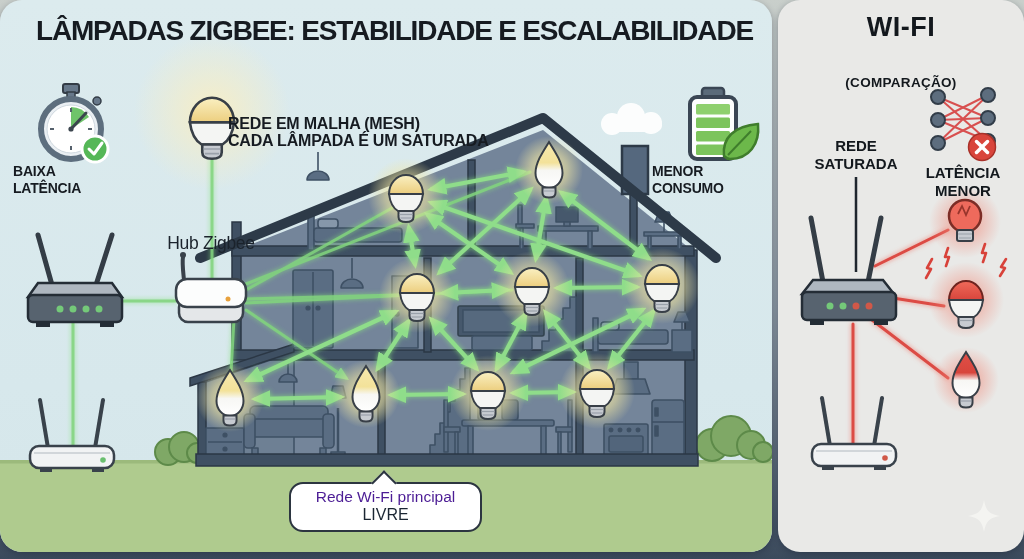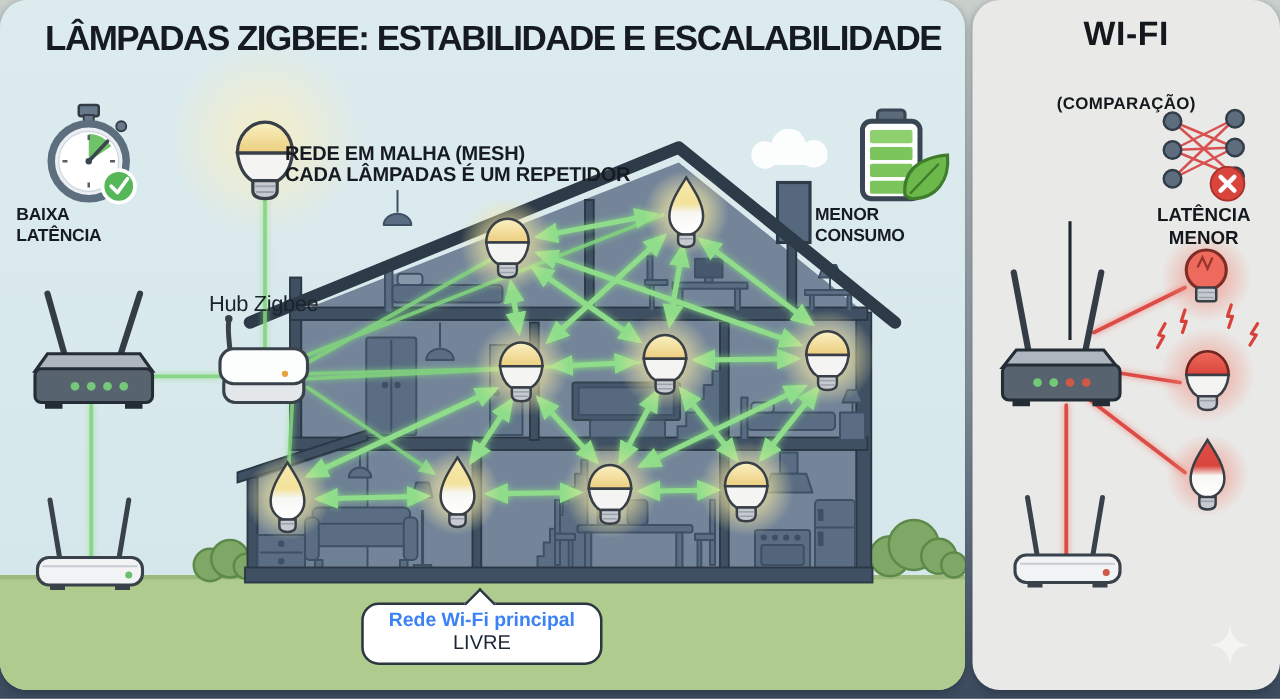--- a/index.html
+++ b/index.html
@@ -25,21 +25,21 @@
   .bubble{
     position:absolute;left:289px;top:482px;width:193px;height:50px;
     background:#ffffff;border:2.5px solid #2c3540;border-radius:14px;
     text-align:center;box-sizing:border-box;
   }
   .bubble .ptr{
     position:absolute;left:84px;top:-10px;width:16px;height:16px;background:#fff;
     border-left:2.5px solid #2c3540;border-top:2.5px solid #2c3540;
     transform:rotate(45deg);
   }
-  .bubble .l1{font-size:15.5px;font-weight:700;color:#3b82f6;margin-top:4px;position:relative;text-align:center;}
+  .bubble .l1{font-size:15.5px;font-weight:400;color:#4c1d95;margin-top:4px;position:relative;text-align:center;}
   .bubble .l2{font-size:16px;font-weight:400;color:#1b2633;position:relative;}
 </style>
 </head>
 <body>
 
 <div class="stage">
 
   <div class="card card-left">
     <svg width="772" height="552" viewBox="0 0 772 552">
       <defs>
@@ -305,21 +305,21 @@
         <path d="M184,280 C183,270 182,263 183,257" fill="none" stroke="#39424b" stroke-width="4" stroke-linecap="round"></path>
         <circle cx="183" cy="255" r="3" fill="#39424b"></circle>
         <rect x="179" y="298" width="64" height="24" rx="9" fill="#e4e7e9" stroke="#39424b" stroke-width="2.5"></rect>
         <rect x="176" y="279" width="70" height="28" rx="11" fill="#fcfdfd" stroke="#39424b" stroke-width="2.5"></rect>
         <circle cx="228" cy="299" r="2.5" fill="#e8a13c"></circle>
       </g>
     </svg>
 
     <div class="txt ttl" style="left:36px;top:16px;width:710px;">LÂMPADAS ZIGBEE: ESTABILIDADE E ESCALABILIDADE</div>
     <div class="txt sub" style="left:228px;top:79px;width:300px;">REDE EM MALHA (MESH)</div>
-    <div class="txt sub" style="left:228px;top:96px;width:300px;">CADA LÂMPADAS É UM REPETIDOR</div>
+    <div class="txt sub" style="left:228px;top:96px;width:300px;">CADA LÂMPADA É UM SATURADA</div>
     <div class="txt badge" style="left:13px;top:163px;width:120px;">
       <div>BAIXA</div>
       <div>LATÊNCIA</div>
     </div>
     <div class="txt badge" style="left:652px;top:163px;width:120px;">
       <div>MENOR</div>
       <div>CONSUMO</div>
     </div>
     <div class="txt hublbl" style="left:148px;top:233px;width:126px;">Hub Zigbee</div>
 
@@ -470,18 +470,22 @@
         <circle cx="107" cy="458" r="2.8" fill="#d05848"></circle>
         <rect x="44" y="466" width="12" height="4" fill="#39424b"></rect>
           <rect x="96" y="466" width="12" height="4" fill="#39424b"></rect>
       </g>
 
       <path d="M206,500 C208,511 211,514 222,516 C211,518 208,521 206,532 C204,521 201,518 190,516 C201,514 204,511 206,500 Z" fill="#f4f4f1"></path>
     </svg>
 
     <div class="txt wifittl" style="left:0;top:12px;width:246px;">WI-FI</div>
     <div class="txt wifisub" style="left:0;top:44px;width:246px;">(COMPARAÇÃO)</div>
+    <div class="txt rlabel" style="left:18px;top:137px;width:120px;">
+      <div>REDE</div>
+      <div>SATURADA</div>
+    </div>
     <div class="txt rlabel" style="left:126px;top:164px;width:118px;">
       <div>LATÊNCIA</div>
       <div>MENOR</div>
     </div>
   </div>
 </div>
 
 </body></html>

